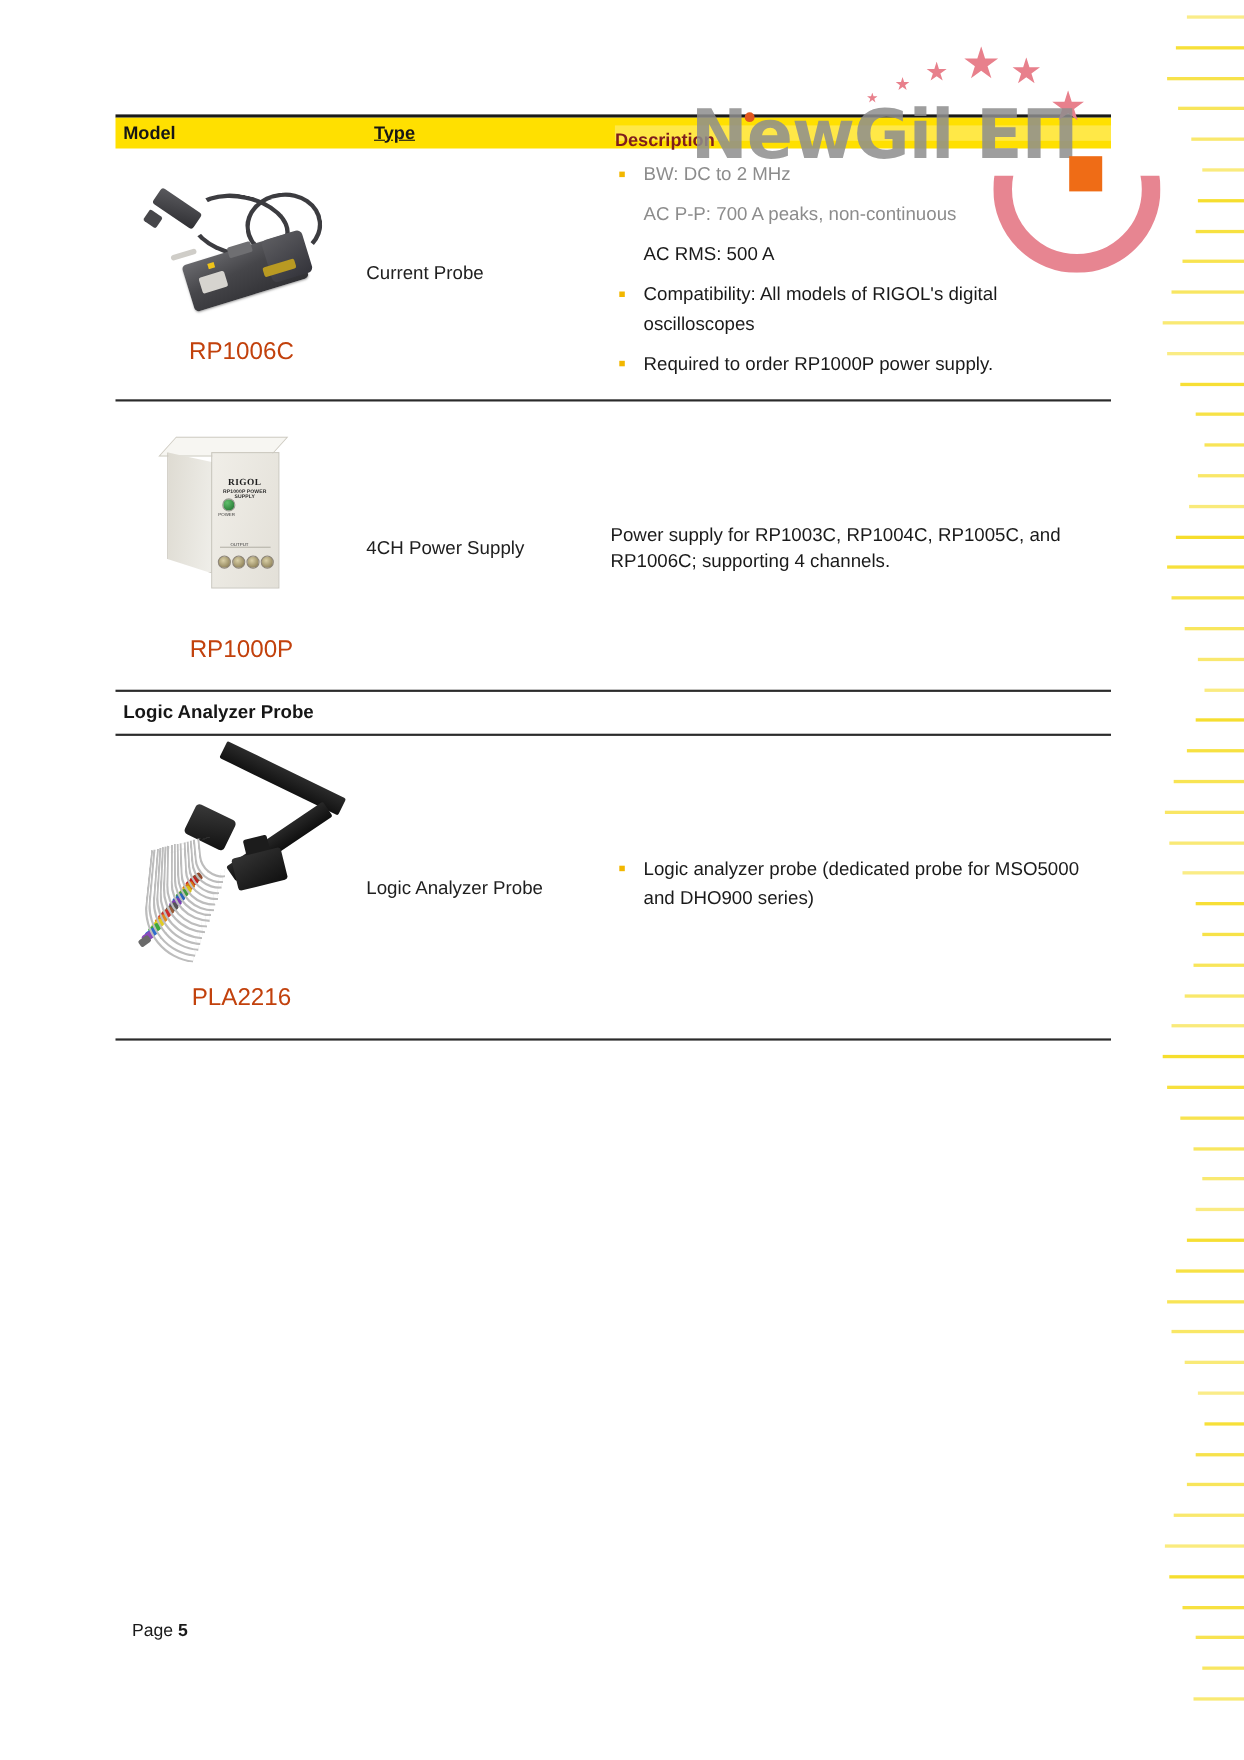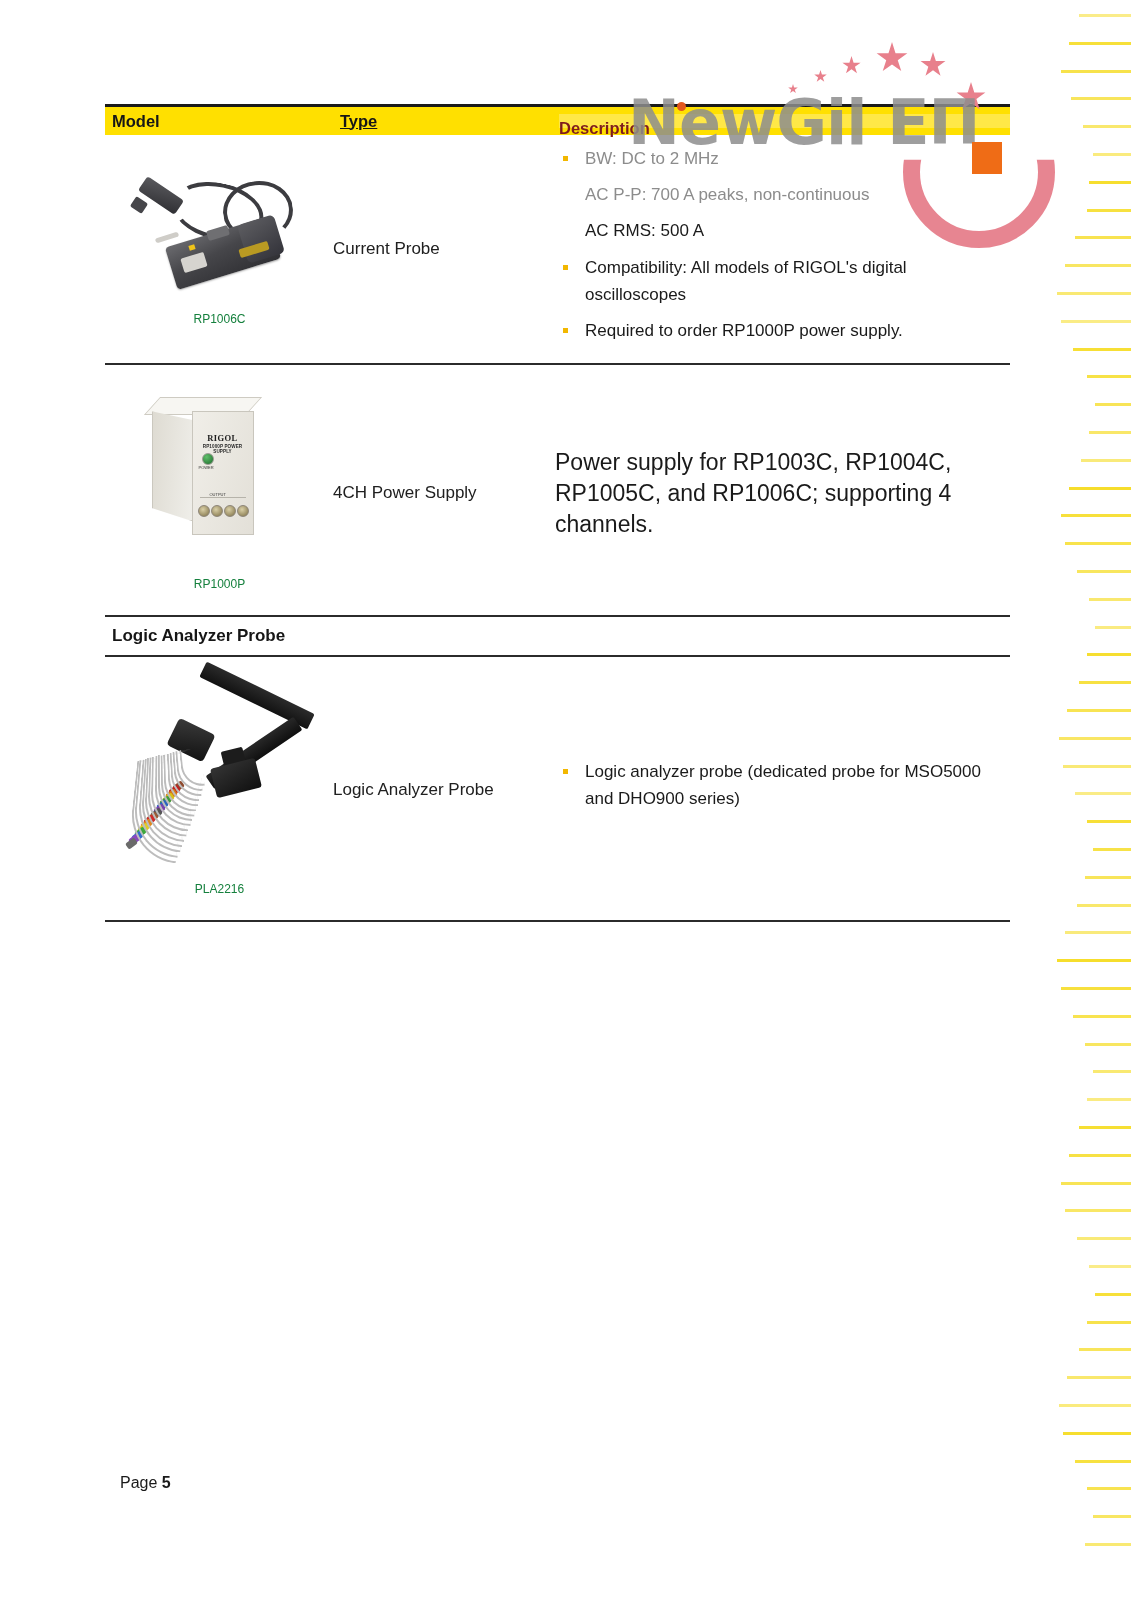--- a/index.html
+++ b/index.html
@@ -162,22 +162,22 @@
   }
   .col-desc {
     flex: 1;
     box-sizing: border-box;
     font-size: 17px;
     color: #1a1a1a;
     padding: 4px 10px 4px 0;
   }
   .model-caption {
     margin-top: 14px;
-    font-size: 12px;
-    color: #15803d;
+    font-size: 22px;
+    color: #c2410c;
   }
 
   
   ul.bullets {
     list-style: none;
     margin: 0;
     padding: 0;
   }
   ul.bullets li {
     position: relative;
@@ -195,21 +195,21 @@
     background: #f2b700;
   }
   ul.bullets li.no-bullet {
     padding-left: 30px;
   }
   ul.bullets li.no-bullet::before { display: none; }
   li.faded { color: #8c8c8c; }
   li.faded::before { background: #ecd58c; }
   .plain-desc {
     line-height: 1.35;
-    font-size: 23px;
+    font-size: 17px;
   }
 
   .section-row {
     padding: 9px 0 9px 7px;
     font-weight: 700;
     font-size: 17px;
     color: #161616;
   }
 
   

